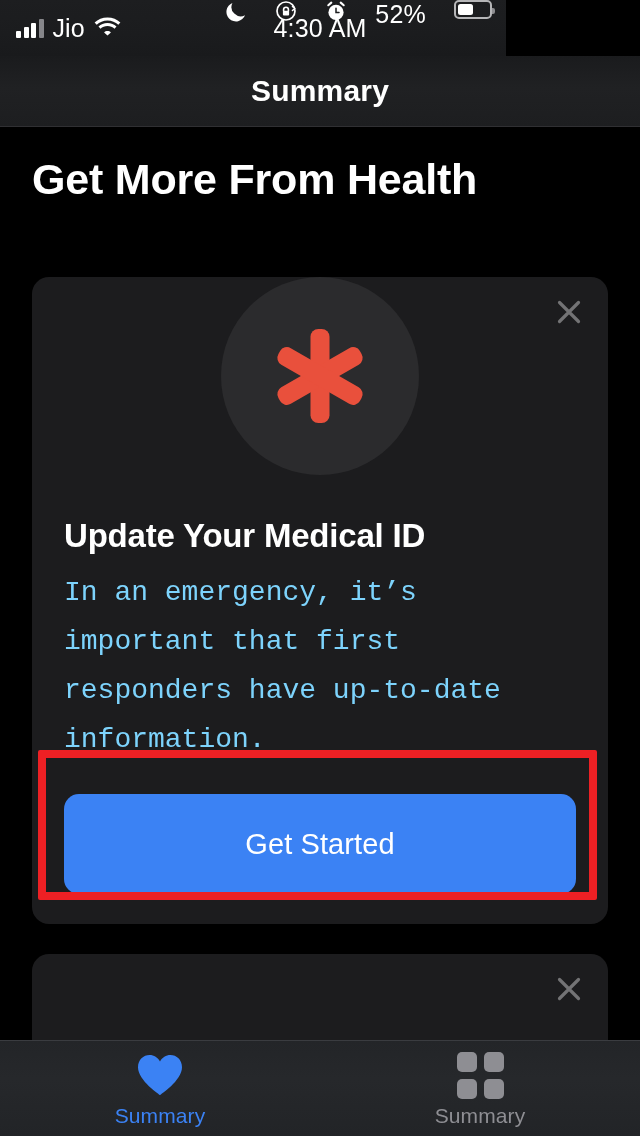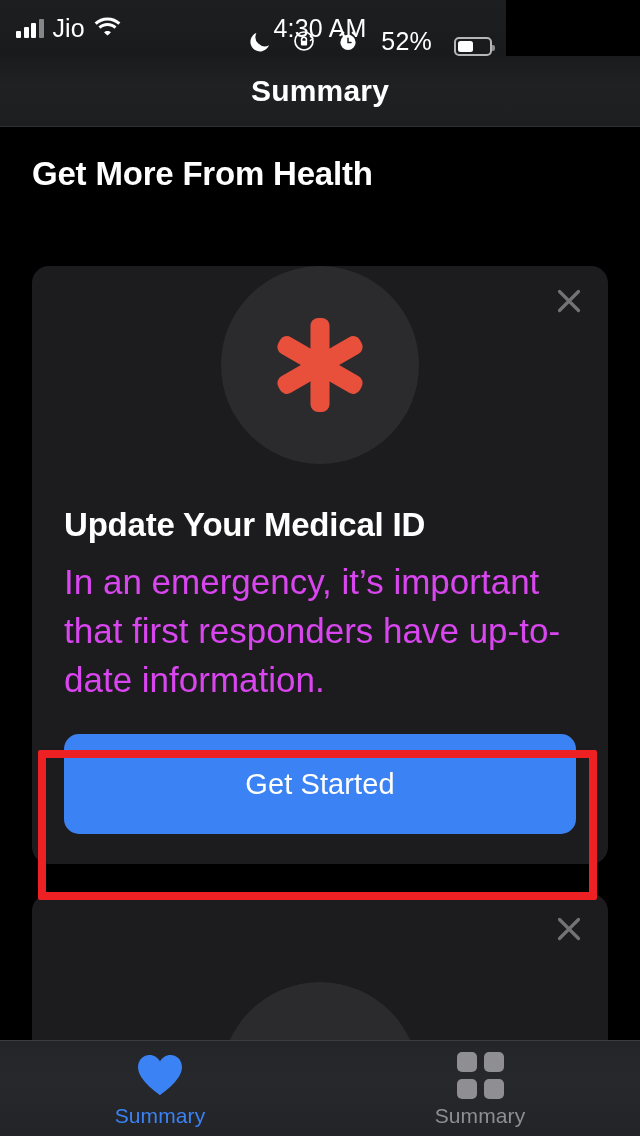--- a/index.html
+++ b/index.html
@@ -27,21 +27,21 @@
     position: absolute; left: 16px; top: 0; height: 56px;
     display: flex; align-items: center; gap: 9px;
   }
   .sb-center {
     position: absolute; left: 0; top: 0; width: 640px; height: 56px;
     display: flex; align-items: center; justify-content: center; text-align: center;
   }
   .sb-time { font-size: 25px; font-weight: 500; letter-spacing: .2px; color:#fff; }
   .sb-right {
     position: absolute; right: 14px; top: 0; height: 56px;
-    display: flex; align-items: flex-end; gap: 22px;
+    display: flex; align-items: flex-start; gap: 28px;
   }
   .sb-carrier { font-size: 25px; font-weight: 500; color: #fff; letter-spacing: .1px; }
   .sb-batt-pct { font-size: 25px; font-weight: 500; color: #fff; letter-spacing: .2px; }
 
   .signal { display: flex; align-items: flex-end; gap: 2.5px; height: 20px; }
   .signal i { display:block; width: 5px; background: #fff; border-radius: 1px; }
   .signal i.b1 { height: 7px; }
   .signal i.b2 { height: 11px; }
   .signal i.b3 { height: 15px; }
   .signal i.b4 { height: 19px; background: #86868a; }
@@ -71,21 +71,21 @@
 
   
   .content {
     position: absolute; top: 128px; left: 0;
     width: 640px; height: 912px;
     background: #000;
     overflow: hidden;
   }
   .section-title {
     margin: 27px 0 0 32px;
-    font-size: 33px; font-weight: 700; color: #fff; letter-spacing: -.2px;
+    font-size: 43px; font-weight: 700; color: #fff; letter-spacing: -.2px;
   }
 
   .card {
     position: relative;
     margin: 26px 32px 0 32px;
     background: #1c1c1e;
     border-radius: 17px;
     padding: 0 0 30px 0;
   }
   .card-close {
@@ -104,21 +104,21 @@
     display: flex; align-items: center; justify-content: center;
   }
   .asterisk { width: 112px; height: 112px; display:block; }
 
   .card-title {
     margin: 42px 32px 0 32px;
     font-size: 33px; font-weight: 700; color: #fff; letter-spacing: -.2px;
   }
   .card-body {
     margin: 13px 32px 0 32px;
-    font-size: 35px; line-height: 49px; color: #d946ef; font-weight: 400;
+    font-size: 28px; line-height: 49px; color: #7dd3fc; font-weight: 400; font-family: Liberation Mono, monospace;
   }
 
   .cta-wrap { margin: 30px 32px 0 32px; }
   .cta-button {
     display: flex; align-items: center; justify-content: center;
     height: 100px;
     background: #3b82f4;
     border-radius: 15px;
     border: none; width: 100%;
     cursor: pointer;

